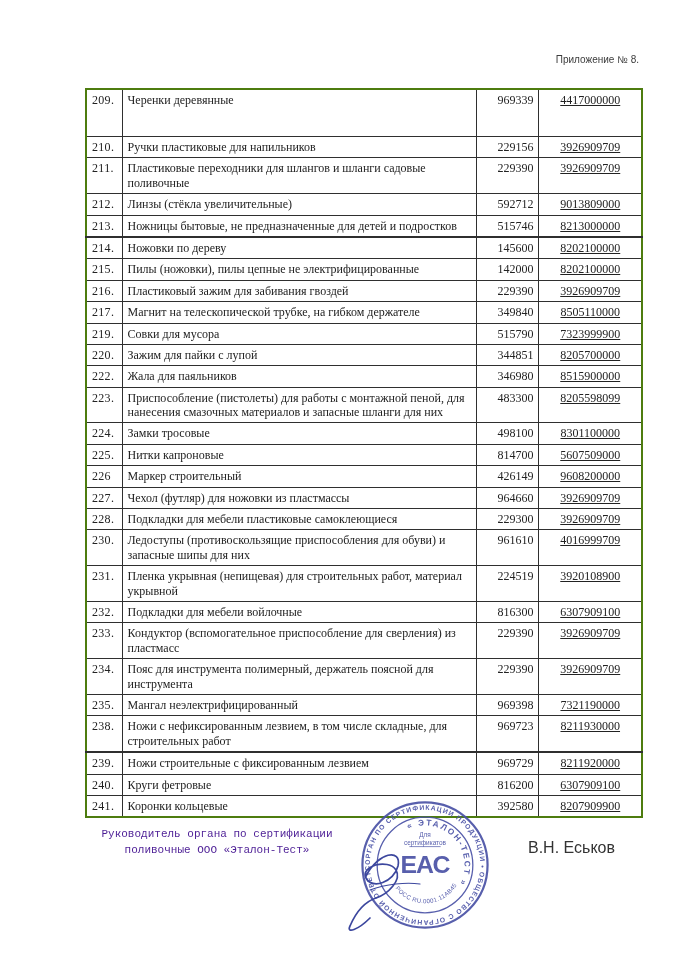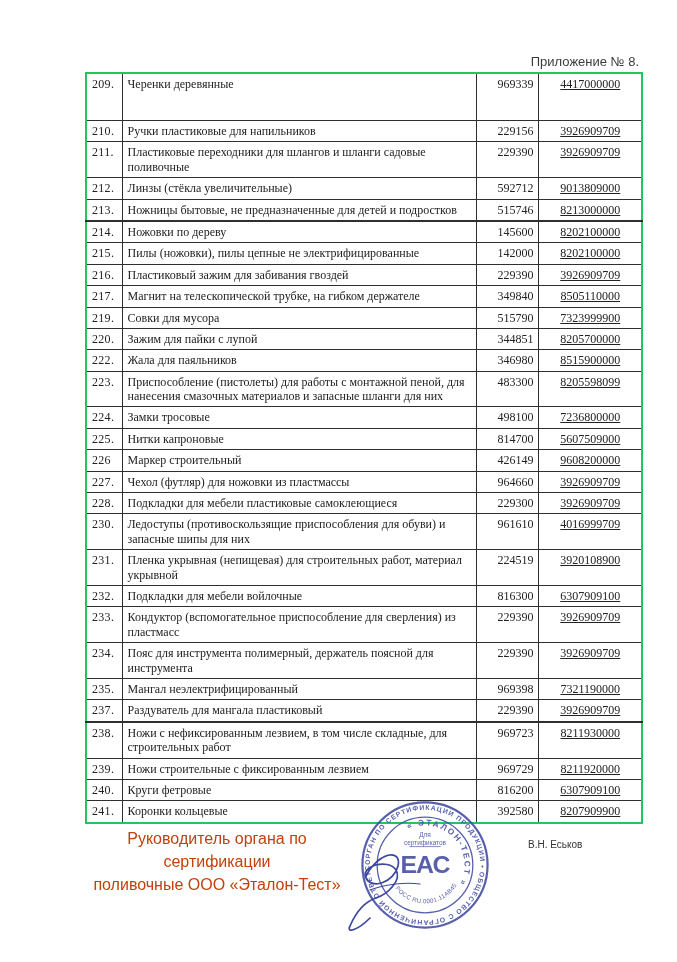--- a/index.html
+++ b/index.html
@@ -3,51 +3,51 @@
 <meta charset="utf-8">
 <style>
   html,body{margin:0;padding:0;background:#d9d9d9;}
   .page{
     position:relative;width:677px;height:962px;margin:0 auto;background:#ffffff;
     font-family:"Liberation Serif",serif;color:#1f1f1f;overflow:hidden;
     box-shadow:0 0 6px rgba(0,0,0,.25);
   }
   .header-note{
     position:absolute;top:54px;right:38px;
-    font-family:"Liberation Sans",sans-serif;font-size:13px;color:#3c3c3c;
+    font-family:"Liberation Sans",sans-serif;font-size:10px;color:#3c3c3c;
   }
   table.items{
-    position:absolute;left:85px;top:72px;width:556px;
+    position:absolute;left:85px;top:88px;width:556px;
     border-collapse:collapse;table-layout:fixed;
-    border:2px solid #22c55e;
+    border:2px solid #4d7c0f;
   }
   table.items td{
     border:1px solid #2f2f2f;
     font-size:12px;line-height:1.2;vertical-align:top;
     padding:3px 4px 3px 5px;color:#222;
     overflow:hidden;
   }
   td.num{padding-left:7px;font-size:12.5px;letter-spacing:.3px;}
   td.desc{padding-left:7px;}
   td.code{text-align:right;vertical-align:middle;padding-left:2px;padding-right:2px;}
   td.tnved{text-align:center;vertical-align:top;padding-left:2px;padding-right:2px;text-decoration:underline;}
   
   table.items tr:nth-child(5) td,
   table.items tr:nth-child(25) td{border-bottom-width:2px;}
   
   table.items tr:nth-child(1) td{height:40px;}
   table.items tr:nth-child(13) td{height:25px;}
   table.items tr:nth-child(32) td{height:22px;}
   .signer-role{
     position:absolute;left:78px;top:827px;width:278px;text-align:center;
-    font-family:Liberation Sans, sans-serif;font-size:16px;line-height:1.45;color:#c2410c;
+    font-family:Liberation Mono, monospace;font-size:11px;line-height:1.45;color:#4c1d95;
   }
   .signer-name{
     position:absolute;left:528px;top:839px;
-    font-family:"Liberation Sans",sans-serif;font-size:10px;color:#333;
+    font-family:"Liberation Sans",sans-serif;font-size:16px;color:#333;
   }
   .stamp{position:absolute;left:356px;top:796px;width:138px;height:138px;opacity:.92;}
   .signature{position:absolute;left:336px;top:838px;width:120px;height:102px;}
 </style>
 </head>
 <body>
 
 <div class="page">
 
   <div class="header-note">Приложение № 8.</div>
@@ -135,21 +135,21 @@
         <tr>
           <td class="num">223.</td>
           <td class="desc">Приспособление (пистолеты) для работы с монтажной пеной, для нанесения смазочных материалов и запасные шланги для них</td>
           <td class="code">483300</td>
           <td class="tnved">8205598099</td>
         </tr>
         <tr>
           <td class="num">224.</td>
           <td class="desc">Замки тросовые</td>
           <td class="code">498100</td>
-          <td class="tnved">7236800000</td>
+          <td class="tnved">8301100000</td>
         </tr>
         <tr>
           <td class="num">225.</td>
           <td class="desc">Нитки капроновые</td>
           <td class="code">814700</td>
           <td class="tnved">5607509000</td>
         </tr>
         <tr>
           <td class="num">226</td>
           <td class="desc">Маркер строительный</td>
@@ -196,26 +196,20 @@
           <td class="num">234.</td>
           <td class="desc">Пояс для инструмента полимерный, держатель поясной для инструмента</td>
           <td class="code">229390</td>
           <td class="tnved">3926909709</td>
         </tr>
         <tr>
           <td class="num">235.</td>
           <td class="desc">Мангал неэлектрифицированный</td>
           <td class="code">969398</td>
           <td class="tnved">7321190000</td>
-        </tr>
-        <tr>
-          <td class="num">237.</td>
-          <td class="desc">Раздуватель для мангала пластиковый</td>
-          <td class="code">229390</td>
-          <td class="tnved">3926909709</td>
         </tr>
         <tr>
           <td class="num">238.</td>
           <td class="desc">Ножи с нефиксированным лезвием, в том числе складные, для строительных работ</td>
           <td class="code">969723</td>
           <td class="tnved">8211930000</td>
         </tr>
         <tr>
           <td class="num">239.</td>
           <td class="desc">Ножи строительные с фиксированным лезвием</td>

